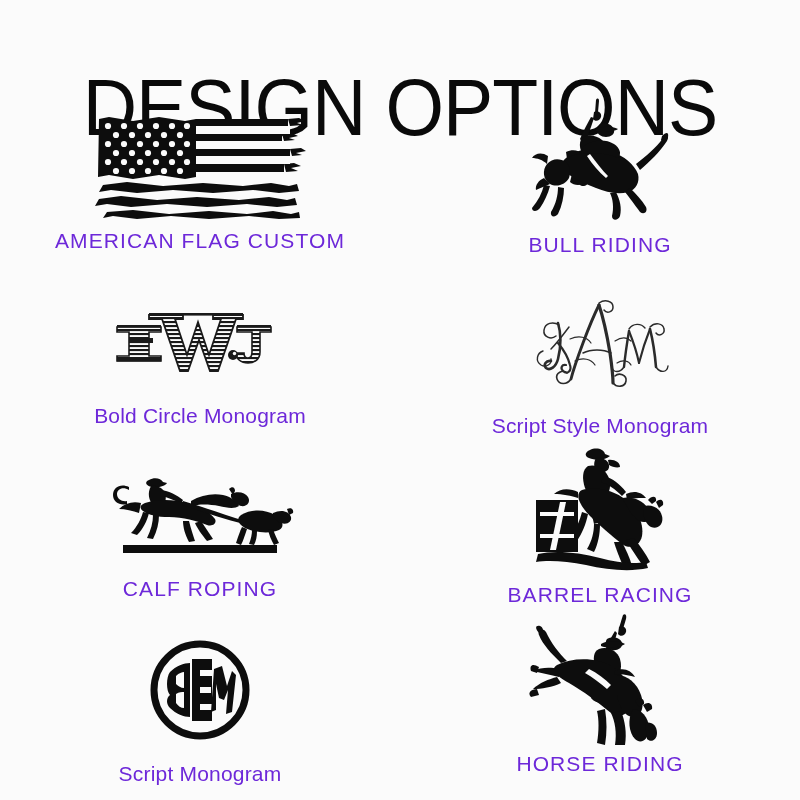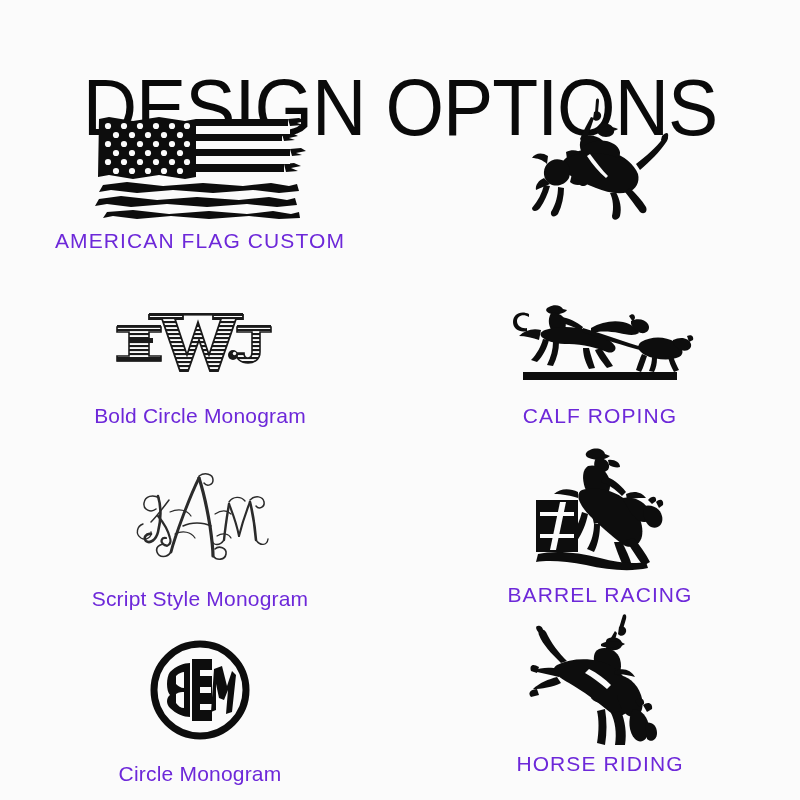--- a/index.html
+++ b/index.html
@@ -228,20 +228,21 @@
             <path d="M86,96 C90,104 92,112 90,120 C88,125 82,125 82,120 C84,112 83,103 80,97 Z"></path>
             <path d="M100,92 C106,98 112,104 116,111 C118,116 114,119 110,116 C105,109 99,101 95,96 Z"></path>
 
             <path d="M106,68 C116,60 126,52 133,42 C136,38 140,40 137,45 C130,56 119,66 110,74 Z"></path>
             <path d="M132,40 C136,36 139,36 138,41 C136,45 133,46 131,44 Z"></path>
 
             <path d="M60,58 C66,66 72,74 78,80 L76,82 C69,76 62,68 57,60 Z" fill="#fbfbfb"></path>
           </g>
         </svg>
       </div>
+      <div class="option-label upper">BULL RIDING</div>
     </div>
 
     <div class="option-cell cell-boldmono">
       <div class="option-art">
         <svg width="182" height="72" viewBox="0 0 182 72" aria-hidden="true">
           <defs>
             <pattern id="engrave" width="4" height="4" patternUnits="userSpaceOnUse">
               <rect width="4" height="4" fill="#fbfbfb"></rect>
               <rect width="4" height="2.1" fill="#1a1a1a"></rect>
             </pattern>
@@ -263,68 +264,20 @@
           <g>
             <path d="M128,22 h34 v5 h-11 v20 c0,7 -5,11 -12,11 c-7,0 -12,-4 -12,-10 h8
                      c0,4 2,5 4,5 c3,0 4,-2 4,-6 v-20 h-15 z" fill="url(#engrave)" stroke="#1a1a1a" stroke-width="1.6"></path>
             <rect x="128" y="20" width="34" height="2.4" fill="#1a1a1a"></rect>
             <circle cx="124" cy="50" r="5" fill="#1a1a1a"></circle>
             <circle cx="125.5" cy="48.5" r="1.7" fill="#fbfbfb"></circle>
           </g>
         </svg>
       </div>
       <div class="option-label title">Bold Circle Monogram</div>
-    </div>
-
-    <div class="option-cell cell-calf">
-      <div class="option-art">
-        <svg width="190" height="82" viewBox="0 0 190 82" aria-hidden="true">
-          <g fill="#0d0d0d">
-
-            <path d="M24,14 C16,10 8,14 8,22 C8,29 15,33 22,31 L22,28 C17,29 12,26 12,21
-                     C12,16 18,13 24,17 Z"></path>
-
-            <path d="M44,7 C49,4 56,5 58,9 L62,10 C60,13 54,15 47,14 C41,13 39,9 44,7 Z"></path>
-
-            <path d="M46,13 C52,12 58,15 60,20 C62,26 60,31 56,33 L48,32 C44,28 42,20 46,13 Z"></path>
-            <path d="M56,17 C64,18 72,22 78,27 L76,31 C70,27 62,24 55,23 Z"></path>
-
-            <path d="M40,30 C52,26 68,26 82,30 C96,34 106,40 110,46 C112,50 108,54 102,52
-                     C92,48 78,44 64,44 C52,44 44,42 38,38 C34,35 35,32 40,30 Z"></path>
-
-            <path d="M86,28 C96,22 108,20 118,22 C126,24 132,28 134,33 C130,36 122,35 114,33
-                     C104,31 94,31 86,33 Z"></path>
-            <path d="M126,21 C132,18 140,19 143,24 C146,29 142,34 136,33 C132,32 128,28 126,24 Z"></path>
-            <path d="M124,16 C127,13 130,14 130,18 L128,22 Z"></path>
-
-            <path d="M96,48 C100,54 104,60 108,66 L102,68 C97,62 92,55 90,50 Z"></path>
-            <path d="M84,48 C86,56 88,62 90,68 L84,69 C80,62 78,54 78,48 Z"></path>
-
-            <path d="M44,40 C42,48 38,56 32,62 L26,60 C32,54 36,46 38,39 Z"></path>
-            <path d="M54,42 C54,50 52,58 48,66 L42,65 C46,57 48,49 48,42 Z"></path>
-
-            <path d="M36,30 C28,28 20,30 14,36 C20,36 28,38 34,40 Z"></path>
-
-            <path d="M78,28 C98,34 120,42 140,48 L139,51 C118,46 96,38 77,32 Z"></path>
-
-            <path d="M136,42 C146,36 160,36 170,42 C178,47 180,54 174,57 C166,61 150,60 140,55
-                     C133,51 131,46 136,42 Z"></path>
-
-            <path d="M168,40 C176,36 184,38 186,44 C187,49 182,52 176,50 C171,48 167,44 168,40 Z"></path>
-            <path d="M182,36 C186,34 189,36 188,40 L184,42 Z"></path>
-
-            <path d="M142,56 C140,62 138,68 136,72 L131,70 C133,64 135,58 137,54 Z"></path>
-            <path d="M152,58 C152,64 151,68 149,72 L144,71 C146,66 147,61 147,57 Z"></path>
-            <path d="M168,56 C170,62 172,66 174,70 L169,72 C166,67 164,61 163,57 Z"></path>
-
-            <path d="M18,72 h154 v8 h-154 z"></path>
-          </g>
-        </svg>
-      </div>
-      <div class="option-label upper">CALF ROPING</div>
     </div>
 
     <div class="option-cell cell-scriptmono">
       <div class="option-art">
         <svg width="150" height="96" viewBox="0 0 150 96" aria-hidden="true">
           <g fill="none" stroke="#2b2b2b" stroke-linecap="round">
 
             <path d="M34,30 C28,26 20,28 19,35 C18,42 26,45 31,41" stroke-width="1.5"></path>
             <path d="M33,28 C36,38 36,52 33,64 C31,72 25,76 21,73 C18,70 21,65 26,66" stroke-width="2.6"></path>
             <path d="M44,32 C38,40 32,48 26,54" stroke-width="1.5"></path>
@@ -350,20 +303,68 @@
             <path d="M45,44 C54,40 62,42 66,48" stroke-width="1.2"></path>
             <path d="M90,46 C96,42 102,42 106,46" stroke-width="1.2"></path>
             <path d="M50,66 C58,62 66,64 70,70" stroke-width="1.2"></path>
             <path d="M92,68 C98,64 104,66 106,70" stroke-width="1.2"></path>
           </g>
         </svg>
       </div>
       <div class="option-label title">Script Style Monogram</div>
     </div>
 
+    <div class="option-cell cell-calf">
+      <div class="option-art">
+        <svg width="190" height="82" viewBox="0 0 190 82" aria-hidden="true">
+          <g fill="#0d0d0d">
+
+            <path d="M24,14 C16,10 8,14 8,22 C8,29 15,33 22,31 L22,28 C17,29 12,26 12,21
+                     C12,16 18,13 24,17 Z"></path>
+
+            <path d="M44,7 C49,4 56,5 58,9 L62,10 C60,13 54,15 47,14 C41,13 39,9 44,7 Z"></path>
+
+            <path d="M46,13 C52,12 58,15 60,20 C62,26 60,31 56,33 L48,32 C44,28 42,20 46,13 Z"></path>
+            <path d="M56,17 C64,18 72,22 78,27 L76,31 C70,27 62,24 55,23 Z"></path>
+
+            <path d="M40,30 C52,26 68,26 82,30 C96,34 106,40 110,46 C112,50 108,54 102,52
+                     C92,48 78,44 64,44 C52,44 44,42 38,38 C34,35 35,32 40,30 Z"></path>
+
+            <path d="M86,28 C96,22 108,20 118,22 C126,24 132,28 134,33 C130,36 122,35 114,33
+                     C104,31 94,31 86,33 Z"></path>
+            <path d="M126,21 C132,18 140,19 143,24 C146,29 142,34 136,33 C132,32 128,28 126,24 Z"></path>
+            <path d="M124,16 C127,13 130,14 130,18 L128,22 Z"></path>
+
+            <path d="M96,48 C100,54 104,60 108,66 L102,68 C97,62 92,55 90,50 Z"></path>
+            <path d="M84,48 C86,56 88,62 90,68 L84,69 C80,62 78,54 78,48 Z"></path>
+
+            <path d="M44,40 C42,48 38,56 32,62 L26,60 C32,54 36,46 38,39 Z"></path>
+            <path d="M54,42 C54,50 52,58 48,66 L42,65 C46,57 48,49 48,42 Z"></path>
+
+            <path d="M36,30 C28,28 20,30 14,36 C20,36 28,38 34,40 Z"></path>
+
+            <path d="M78,28 C98,34 120,42 140,48 L139,51 C118,46 96,38 77,32 Z"></path>
+
+            <path d="M136,42 C146,36 160,36 170,42 C178,47 180,54 174,57 C166,61 150,60 140,55
+                     C133,51 131,46 136,42 Z"></path>
+
+            <path d="M168,40 C176,36 184,38 186,44 C187,49 182,52 176,50 C171,48 167,44 168,40 Z"></path>
+            <path d="M182,36 C186,34 189,36 188,40 L184,42 Z"></path>
+
+            <path d="M142,56 C140,62 138,68 136,72 L131,70 C133,64 135,58 137,54 Z"></path>
+            <path d="M152,58 C152,64 151,68 149,72 L144,71 C146,66 147,61 147,57 Z"></path>
+            <path d="M168,56 C170,62 172,66 174,70 L169,72 C166,67 164,61 163,57 Z"></path>
+
+            <path d="M18,72 h154 v8 h-154 z"></path>
+          </g>
+        </svg>
+      </div>
+      <div class="option-label upper">CALF ROPING</div>
+    </div>
+
     <div class="option-cell cell-barrel">
       <div class="option-art">
         <svg width="140" height="134" viewBox="0 0 140 134" aria-hidden="true">
           <g fill="#0d0d0d">
 
             <path d="M60,4 C66,1 74,3 75,8 L80,10 C76,14 66,15 59,12 C54,10 55,6 60,4 Z"></path>
 
             <path d="M66,12 C72,11 78,14 79,19 C80,24 75,27 70,26 C65,25 62,19 66,12 Z"></path>
             <path d="M78,14 C84,13 90,16 90,21 C87,22 82,21 79,19 Z"></path>
 
@@ -429,21 +430,21 @@
             <rect x="52" y="49" width="11" height="6"></rect>
             <rect x="52" y="66" width="13" height="6"></rect>
           </g>
 
           <g fill="#0d0d0d">
             <path d="M66,31 L74,28 L79,48 L84,33 L88,37 L84,74 L78,76 L80,52 L76,62 L71,60
                      L68,46 L68,72 L63,74 Z"></path>
           </g>
         </svg>
       </div>
-      <div class="option-label title">Circle Monogram</div>
+      <div class="option-label title">Script Monogram</div>
     </div>
 
     <div class="option-cell cell-horse">
       <div class="option-art">
         <svg width="146" height="140" viewBox="0 0 146 140" aria-hidden="true">
           <g fill="#0d0d0d">
 
             <path d="M96,2 C98,0 100,2 99,6 L96,16 C95,19 92,18 92,15 Z"></path>
             <path d="M92,14 C96,12 100,15 99,19 C98,23 93,24 91,21 Z"></path>
             <path d="M90,20 C88,27 86,33 84,39 L78,37 C81,30 85,23 88,18 Z"></path>

